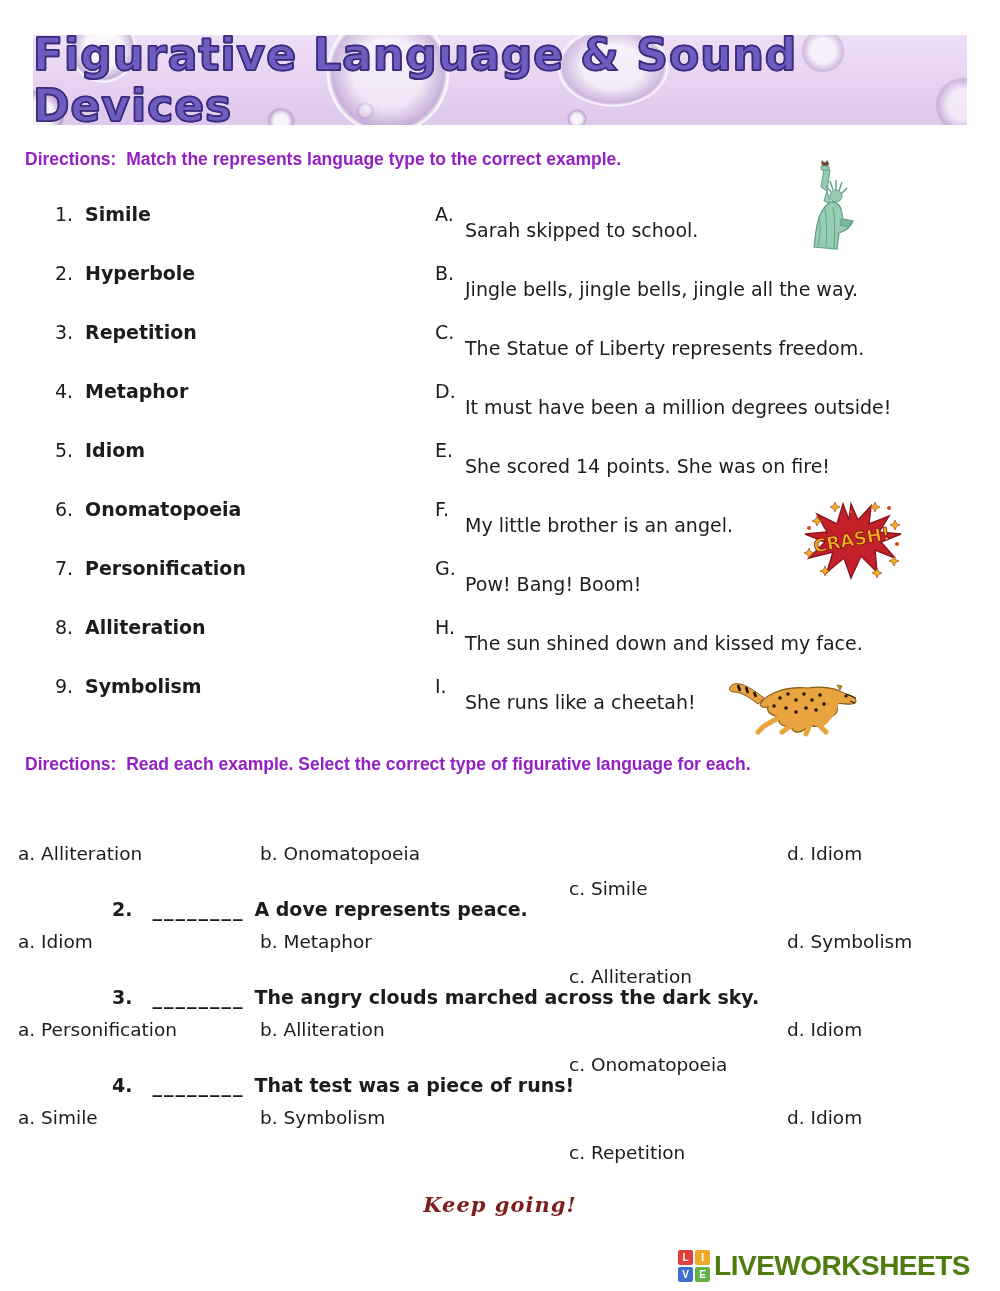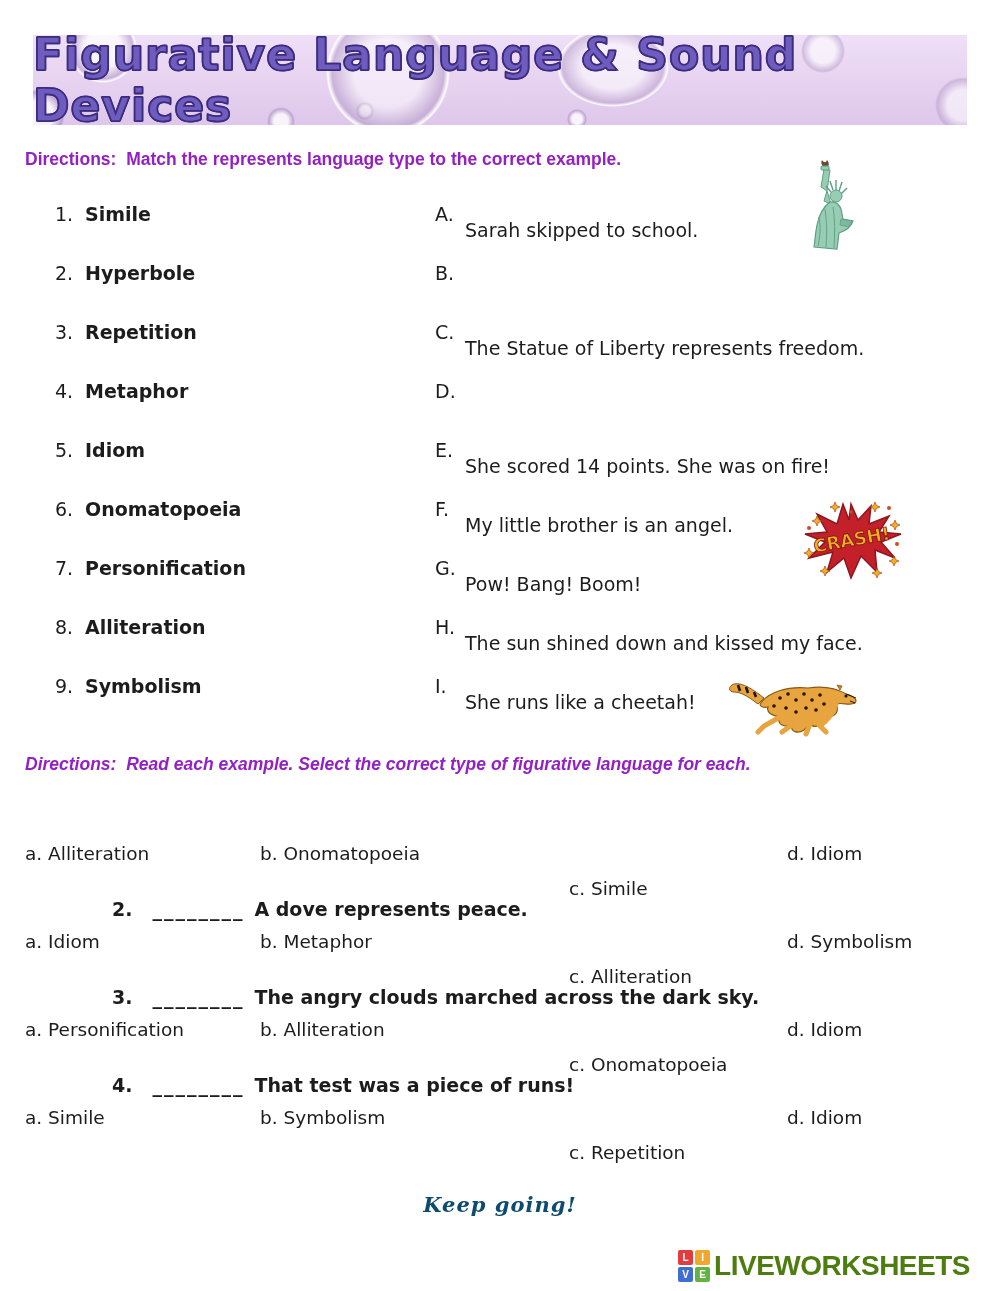--- a/index.html
+++ b/index.html
@@ -21,48 +21,48 @@
       linear-gradient(180deg,#efdff7 0%,#e6d2f0 55%,#dec7ea 100%);
     display:flex;align-items:center;justify-content:flex-end;margin-top:13px;}
   .banner-title{font-size:44px;font-weight:800;letter-spacing:1px;color:#6e5cbe;
     -webkit-text-stroke:1.6px #3c2b7e;
     text-shadow:0 1px 0 #3c2b7e,1px 0 0 #3c2b7e,0 -1px 0 #3c2b7e,-1px 0 0 #3c2b7e;}
 
   
   .directions{position:absolute;left:25px;width:900px;font-family:"Liberation Sans",sans-serif;
     font-weight:bold;font-size:17.5px;color:#941fc4;white-space:pre-wrap;}
   .directions1{top:149px;}
-  .directions2{top:754px;font-style:italic;}
+  .directions2{top:754px;}
 
   
   .mrow{position:absolute;left:0;width:1000px;height:28px;}
   .mrow span{position:absolute;top:0;font-size:19px;white-space:nowrap;}
   .mnum{left:55px;}
   .mterm{left:85px;font-weight:700;}
   .mletter{left:435px;}
   .mexample{left:465px;margin-top:16px;}
 
   
   .qline{position:absolute;left:112px;width:860px;font-size:19px;font-weight:700;white-space:nowrap;}
   .qnum{margin-right:20px;}
   .qblank{letter-spacing:2px;font-weight:700;margin-right:10px;}
   .qopts{position:absolute;left:0;width:1000px;height:26px;font-size:18.5px;}
   .opt{position:absolute;top:0;white-space:nowrap;}
-  .c0{left:25px;text-align:center;} .c1{left:260px;} .c2{left:569px;margin-top:35px;} .c3{left:787px;}
+  .c0{left:18px;text-align:center;} .c1{left:260px;} .c2{left:569px;margin-top:35px;} .c3{left:787px;}
 
   
   .clipart{position:absolute;}
   .statue{left:797px;top:157px;width:62px;height:92px;}
   .crash{left:799px;top:498px;width:106px;height:84px;}
   .cheetah{left:724px;top:668px;width:140px;height:70px;}
 
   
   .keep-going{position:absolute;left:0;top:1192px;width:1000px;text-align:center;
     font-family:"DejaVu Serif",serif;font-style:italic;font-weight:700;
-    font-size:21px;color:#0c4a6e;letter-spacing:1px;}
+    font-size:21px;color:#7f1d1d;letter-spacing:1px;}
   .brand{position:absolute;right:30px;top:1250px;display:flex;align-items:center;gap:4px;}
   .brand-grid{display:grid;grid-template-columns:15px 15px;grid-template-rows:15px 15px;gap:2px;}
   .brand-sq{display:flex;align-items:center;justify-content:center;color:#ffffff;
     font-family:"Liberation Sans",sans-serif;font-weight:bold;font-size:10px;border-radius:2px;}
   .sq-l{background:#e23d3d;} .sq-i{background:#f0a82c;} .sq-v{background:#3e6fd0;} .sq-e{background:#62b346;}
   .brand-text{font-family:"Liberation Sans",sans-serif;font-weight:bold;font-size:28px;
     color:#4d7c0f;letter-spacing:-0.5px;}
 </style>
 </head>
 <body>
@@ -98,31 +98,33 @@
   <div class="mrow" style="top:203px">
     <span class="mnum">1.</span>
     <span class="mterm">Simile</span>
     <span class="mletter">A.</span>
     <span class="mexample">Sarah skipped to school.</span>
   </div>
   <div class="mrow" style="top:262px">
     <span class="mnum">2.</span>
     <span class="mterm">Hyperbole</span>
     <span class="mletter">B.</span>
+    <span class="mexample">Jingle bells, jingle bells, jingle all the way.</span>
   </div>
   <div class="mrow" style="top:321px">
     <span class="mnum">3.</span>
     <span class="mterm">Repetition</span>
     <span class="mletter">C.</span>
     <span class="mexample">The Statue of Liberty represents freedom.</span>
   </div>
   <div class="mrow" style="top:380px">
     <span class="mnum">4.</span>
     <span class="mterm">Metaphor</span>
     <span class="mletter">D.</span>
+    <span class="mexample">It must have been a million degrees outside!</span>
   </div>
   <div class="mrow" style="top:439px">
     <span class="mnum">5.</span>
     <span class="mterm">Idiom</span>
     <span class="mletter">E.</span>
     <span class="mexample">She scored 14 points. She was on fire!</span>
   </div>
   <div class="mrow" style="top:498px">
     <span class="mnum">6.</span>
     <span class="mterm">Onomatopoeia</span>

